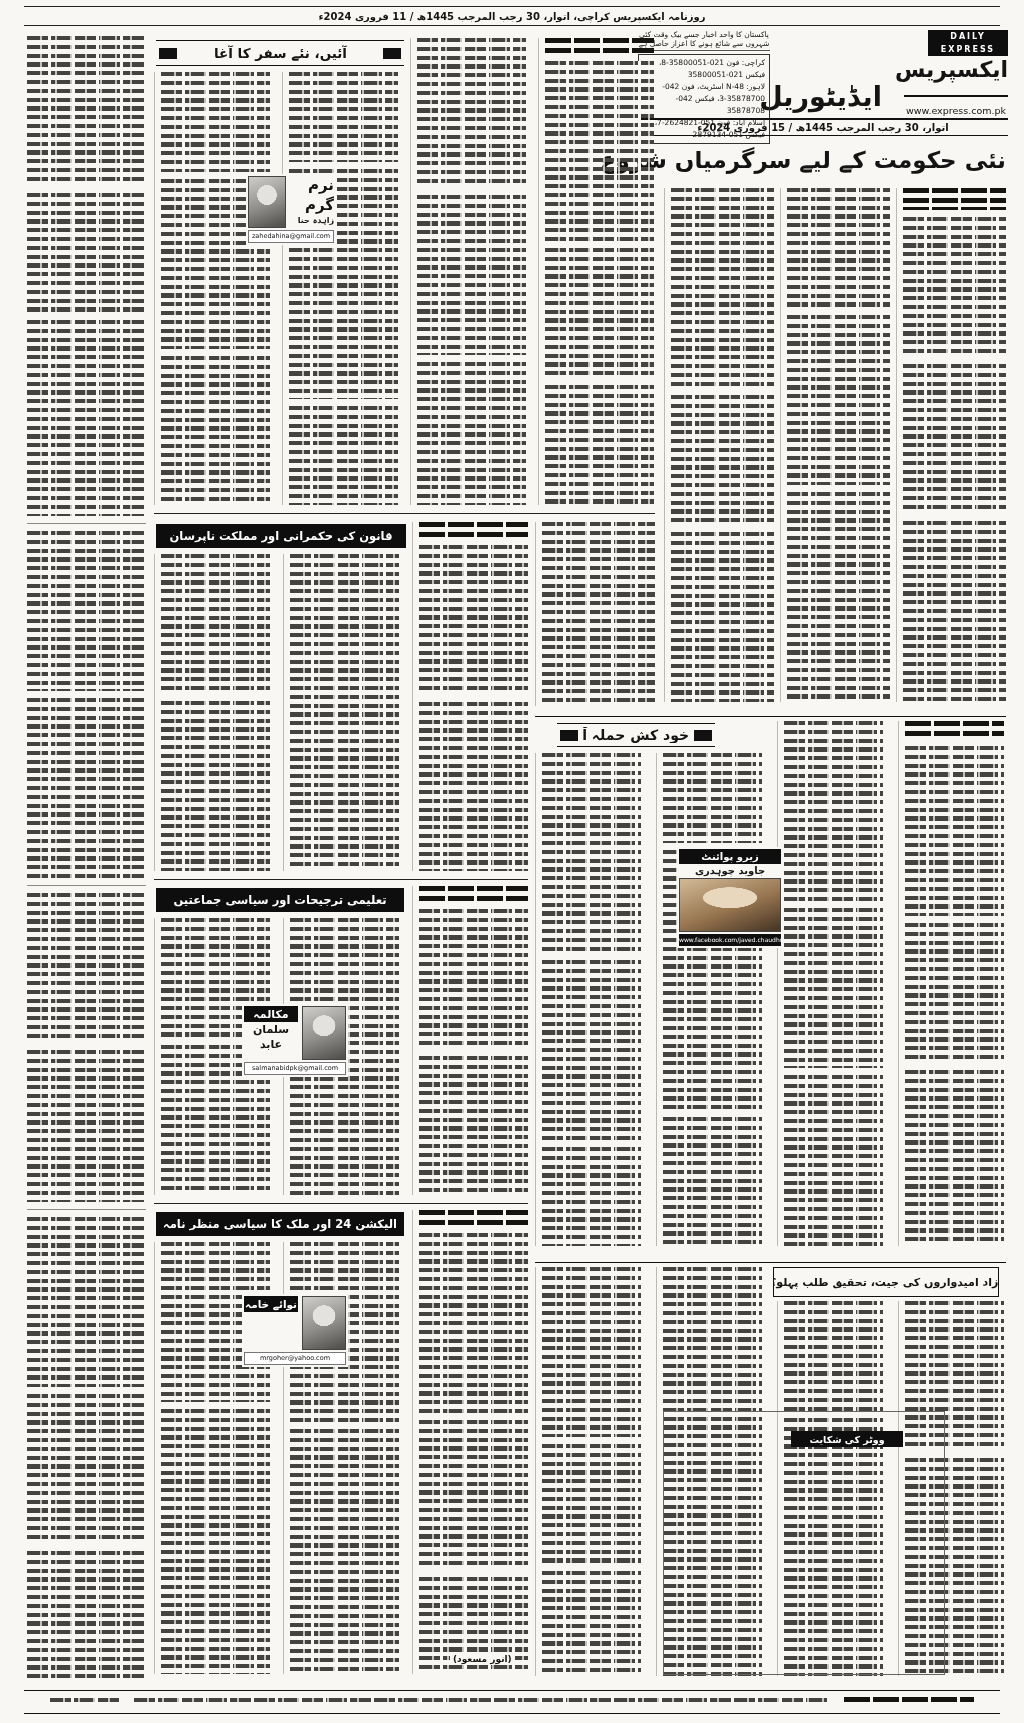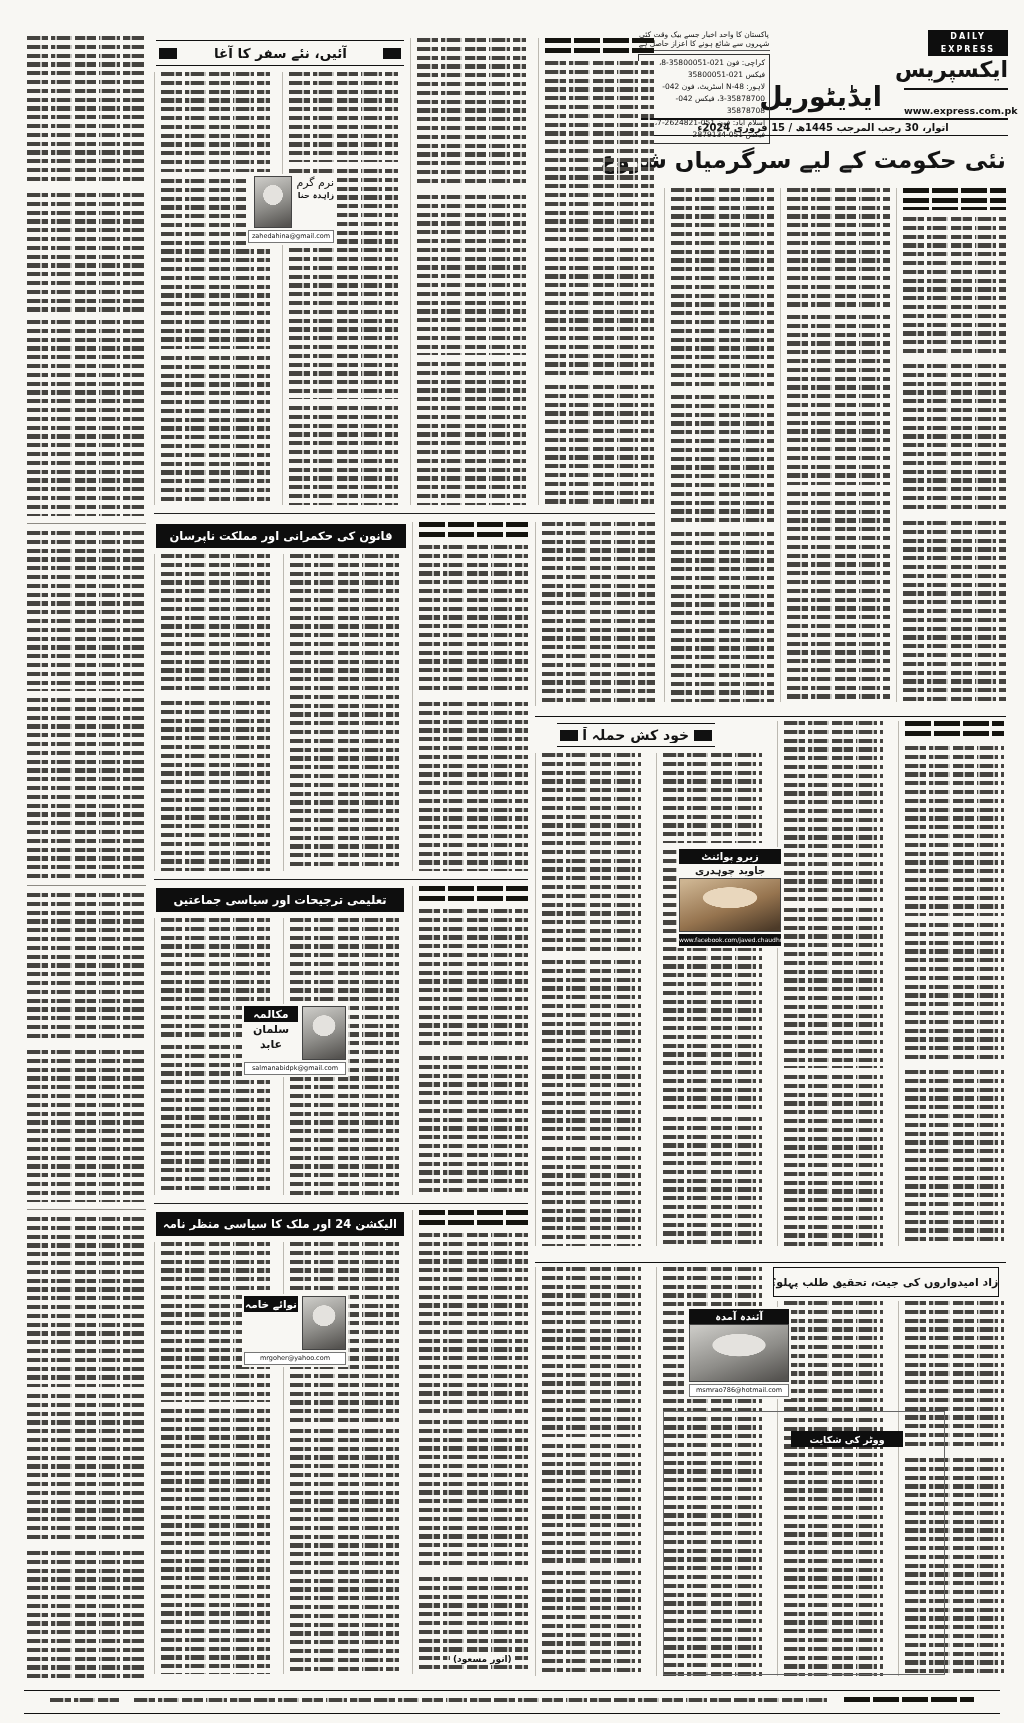--- a/index.html
+++ b/index.html
@@ -22,22 +22,22 @@
 
   .topline{position:absolute;left:24px;top:6px;width:976px;height:20px;
            border-top:1px solid #222;border-bottom:1px solid #222;
            font-size:10px;font-weight:700;text-align:center;line-height:19px;}
 
   .masthead{display:flex;gap:6px;}
   .mh-logo{width:120px;display:flex;flex-direction:column;}
   .dx{background:#0e0e0e;color:#fff;font-size:8px;letter-spacing:2px;text-align:center;
       line-height:13px;font-weight:700;direction:ltr;margin-left:40px;}
   .logo-urdu{font-size:22px;font-weight:800;line-height:1.25;flex:1;}
-  .site{border-top:2px solid #111;font-size:9.5px;font-weight:700;text-align:center;
-        direction:ltr;padding-top:15px;margin-left:16px;}
+  .site{border-top:2px solid #111;font-size:9.5px;font-weight:400;text-align:center;
+        direction:ltr;padding-top:8px;margin-left:16px;}
   .mh-edit{width:106px;font-size:27px;font-weight:800;text-align:center;align-self:flex-end;
            padding-bottom:4px;white-space:nowrap;}
   .mh-contact{flex:1;display:flex;flex-direction:column;gap:3px;}
   .tagline{font-size:7.5px;text-align:center;border-bottom:1px solid #555;padding-bottom:2px;}
   .cbox{border:1px solid #333;font-size:7.5px;line-height:1.6;padding:2px 4px;flex:1;}
   .datestrip{border-top:2px solid #111;border-bottom:1px solid #111;font-weight:700;
              font-size:10px;text-align:center;line-height:15px;}
 
   .headline{font-size:23px;font-weight:800;text-align:center;line-height:40px;white-space:nowrap;}
 
@@ -53,41 +53,42 @@
                display:flex;align-items:center;justify-content:center;white-space:nowrap;
                overflow:hidden;background:#f8f7f3;}
 
   .card{position:absolute;background:#f8f7f3;padding:2px;}
   .prow{display:flex;gap:4px;align-items:flex-start;}
   .photo{border:1px solid #444;flex:0 0 auto;}
   .photo-gray{background:radial-gradient(ellipse 46% 34% at 50% 36%, #e4e2de 0 58%, rgba(0,0,0,0) 60%),
               linear-gradient(160deg,#c9c8c4 5%,#8e8d89 55%,#555350 95%);}
   .photo-color{background:radial-gradient(ellipse 46% 34% at 50% 36%, #e9d7bd 0 58%, rgba(0,0,0,0) 60%),
                linear-gradient(160deg,#cdb491 5%,#96744f 55%,#4c3a28 95%);}
-  .clabel{font-weight:400;font-size:11px;line-height:1.3;}
+  .clabel{font-weight:700;font-size:15px;line-height:1.3;}
   .clabel-big{font-weight:800;font-size:17px;line-height:1.2;}
   .cname{font-size:8px;font-weight:700;line-height:1.4;}
   .chip{background:#0e0e0e;color:#fff;font-weight:700;text-align:center;
         display:flex;align-items:center;justify-content:center;white-space:nowrap;overflow:hidden;}
   .email{border:1px solid #777;background:#fff;font-size:6.5px;direction:ltr;text-align:center;
          line-height:1.7;margin-top:2px;overflow:hidden;white-space:nowrap;}
   .fbstrip{background:#0e0e0e;color:#fff;font-size:6px;direction:ltr;text-align:center;
            line-height:12px;margin-top:2px;overflow:hidden;white-space:nowrap;}
   .hrline{border-top:1px solid #8e8b84;height:0;}
   .note{position:absolute;font-size:9px;font-weight:800;background:#f8f7f3;padding:0 3px;}
   .wrapborder{position:absolute;border:1px solid #666;pointer-events:none;}
   .footer{position:absolute;left:24px;top:1690px;width:976px;height:24px;
           border-top:1px solid #111;border-bottom:1px solid #111;display:flex;gap:14px;
           align-items:center;padding:0 26px;}
 </style>
 </head>
 <body>
 
 <div class="page">
 
+  <div class="topline">روزنامہ ایکسپریس کراچی، اتوار، 30 رجب المرجب 1445ھ / 11 فروری 2024ء</div>
 
   <div class="abs masthead" style="left:638px;top:30px;width:370px;height:86px;">
     <div class="mh-logo">
       <div class="dx">DAILY EXPRESS</div>
       <div class="logo-urdu">ایکسپریس</div>
       <div class="site">www.express.com.pk</div>
     </div>
     <div class="mh-edit">ایڈیٹوریل</div>
     <div class="mh-contact">
       <div class="tagline">پاکستان کا واحد اخبار جسے بیک وقت کئی شہروں سے شائع ہونے کا اعزاز حاصل ہے</div>
@@ -296,25 +297,20 @@
       <div class="s grow"></div>
     </div>
     <div class="col vl" style="left:121px;top:4px;bottom:6px;width:106px;">
       <div class="s grow"></div>
     </div>
     <div class="col vl" style="left:0;top:4px;bottom:6px;width:106px;">
       <div class="s" style="height:170px"></div>
       <div class="s" style="height:120px"></div>
       <div class="s grow"></div>
     </div>
-    <div class="card" style="left:152px;top:44px;width:104px;">
-      <div class="chip" style="height:15px;font-size:10px;">آئندہ آمدہ</div>
-      <div class="photo photo-gray" style="width:100%;height:58px;"></div>
-      <div class="email">msmrao786@hotmail.com</div>
-    </div>
     <div class="wrapborder" style="left:128px;top:148px;width:282px;height:264px;"></div>
     <div class="chip" style="position:absolute;left:256px;top:168px;width:112px;height:16px;font-size:9.5px;">ووٹر کی شکایت</div>
   </div>
 
   <div class="footer">
     <div class="s lead" style="width:130px;height:10px;"></div>
     <div class="s" style="flex:1;height:9px;"></div>
     <div class="s" style="width:70px;height:9px;"></div>
   </div>
 

